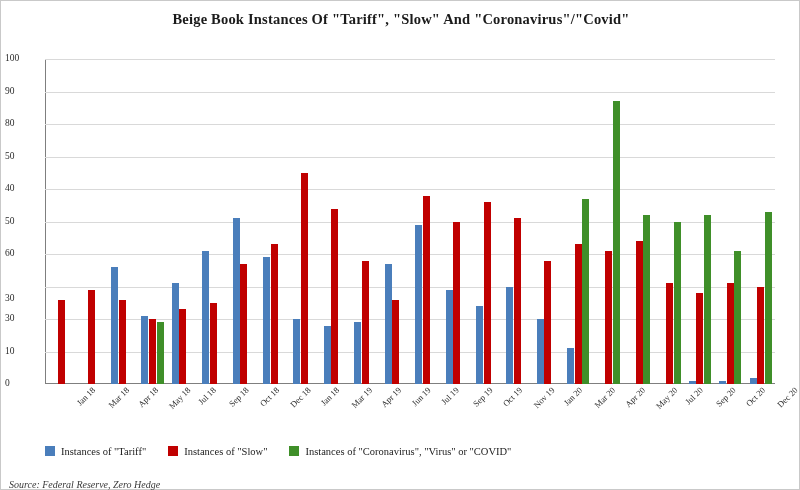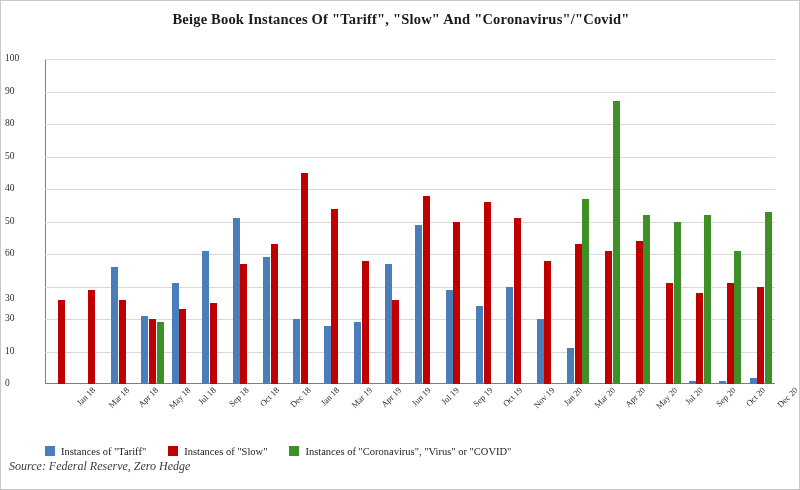--- a/index.html
+++ b/index.html
@@ -133,22 +133,22 @@
     height: 10px;
     margin-right: 6px;
     flex: 0 0 auto;
   }
   .legend-swatch.tariff { background: #4a7ebb; }
   .legend-swatch.slow { background: #c00000; }
   .legend-swatch.covid { background: #3f8f29; }
   #source {
     position: absolute;
     left: 8px;
-    top: 458px;
-    font-size: 12px;
+    top: 478px;
+    font-size: 10px;
     font-style: italic;
     color: #3a3a3a;
     text-align: right;
   }
 </style>
 </head>
 <body>
 
 <div id="chart-root">
 

